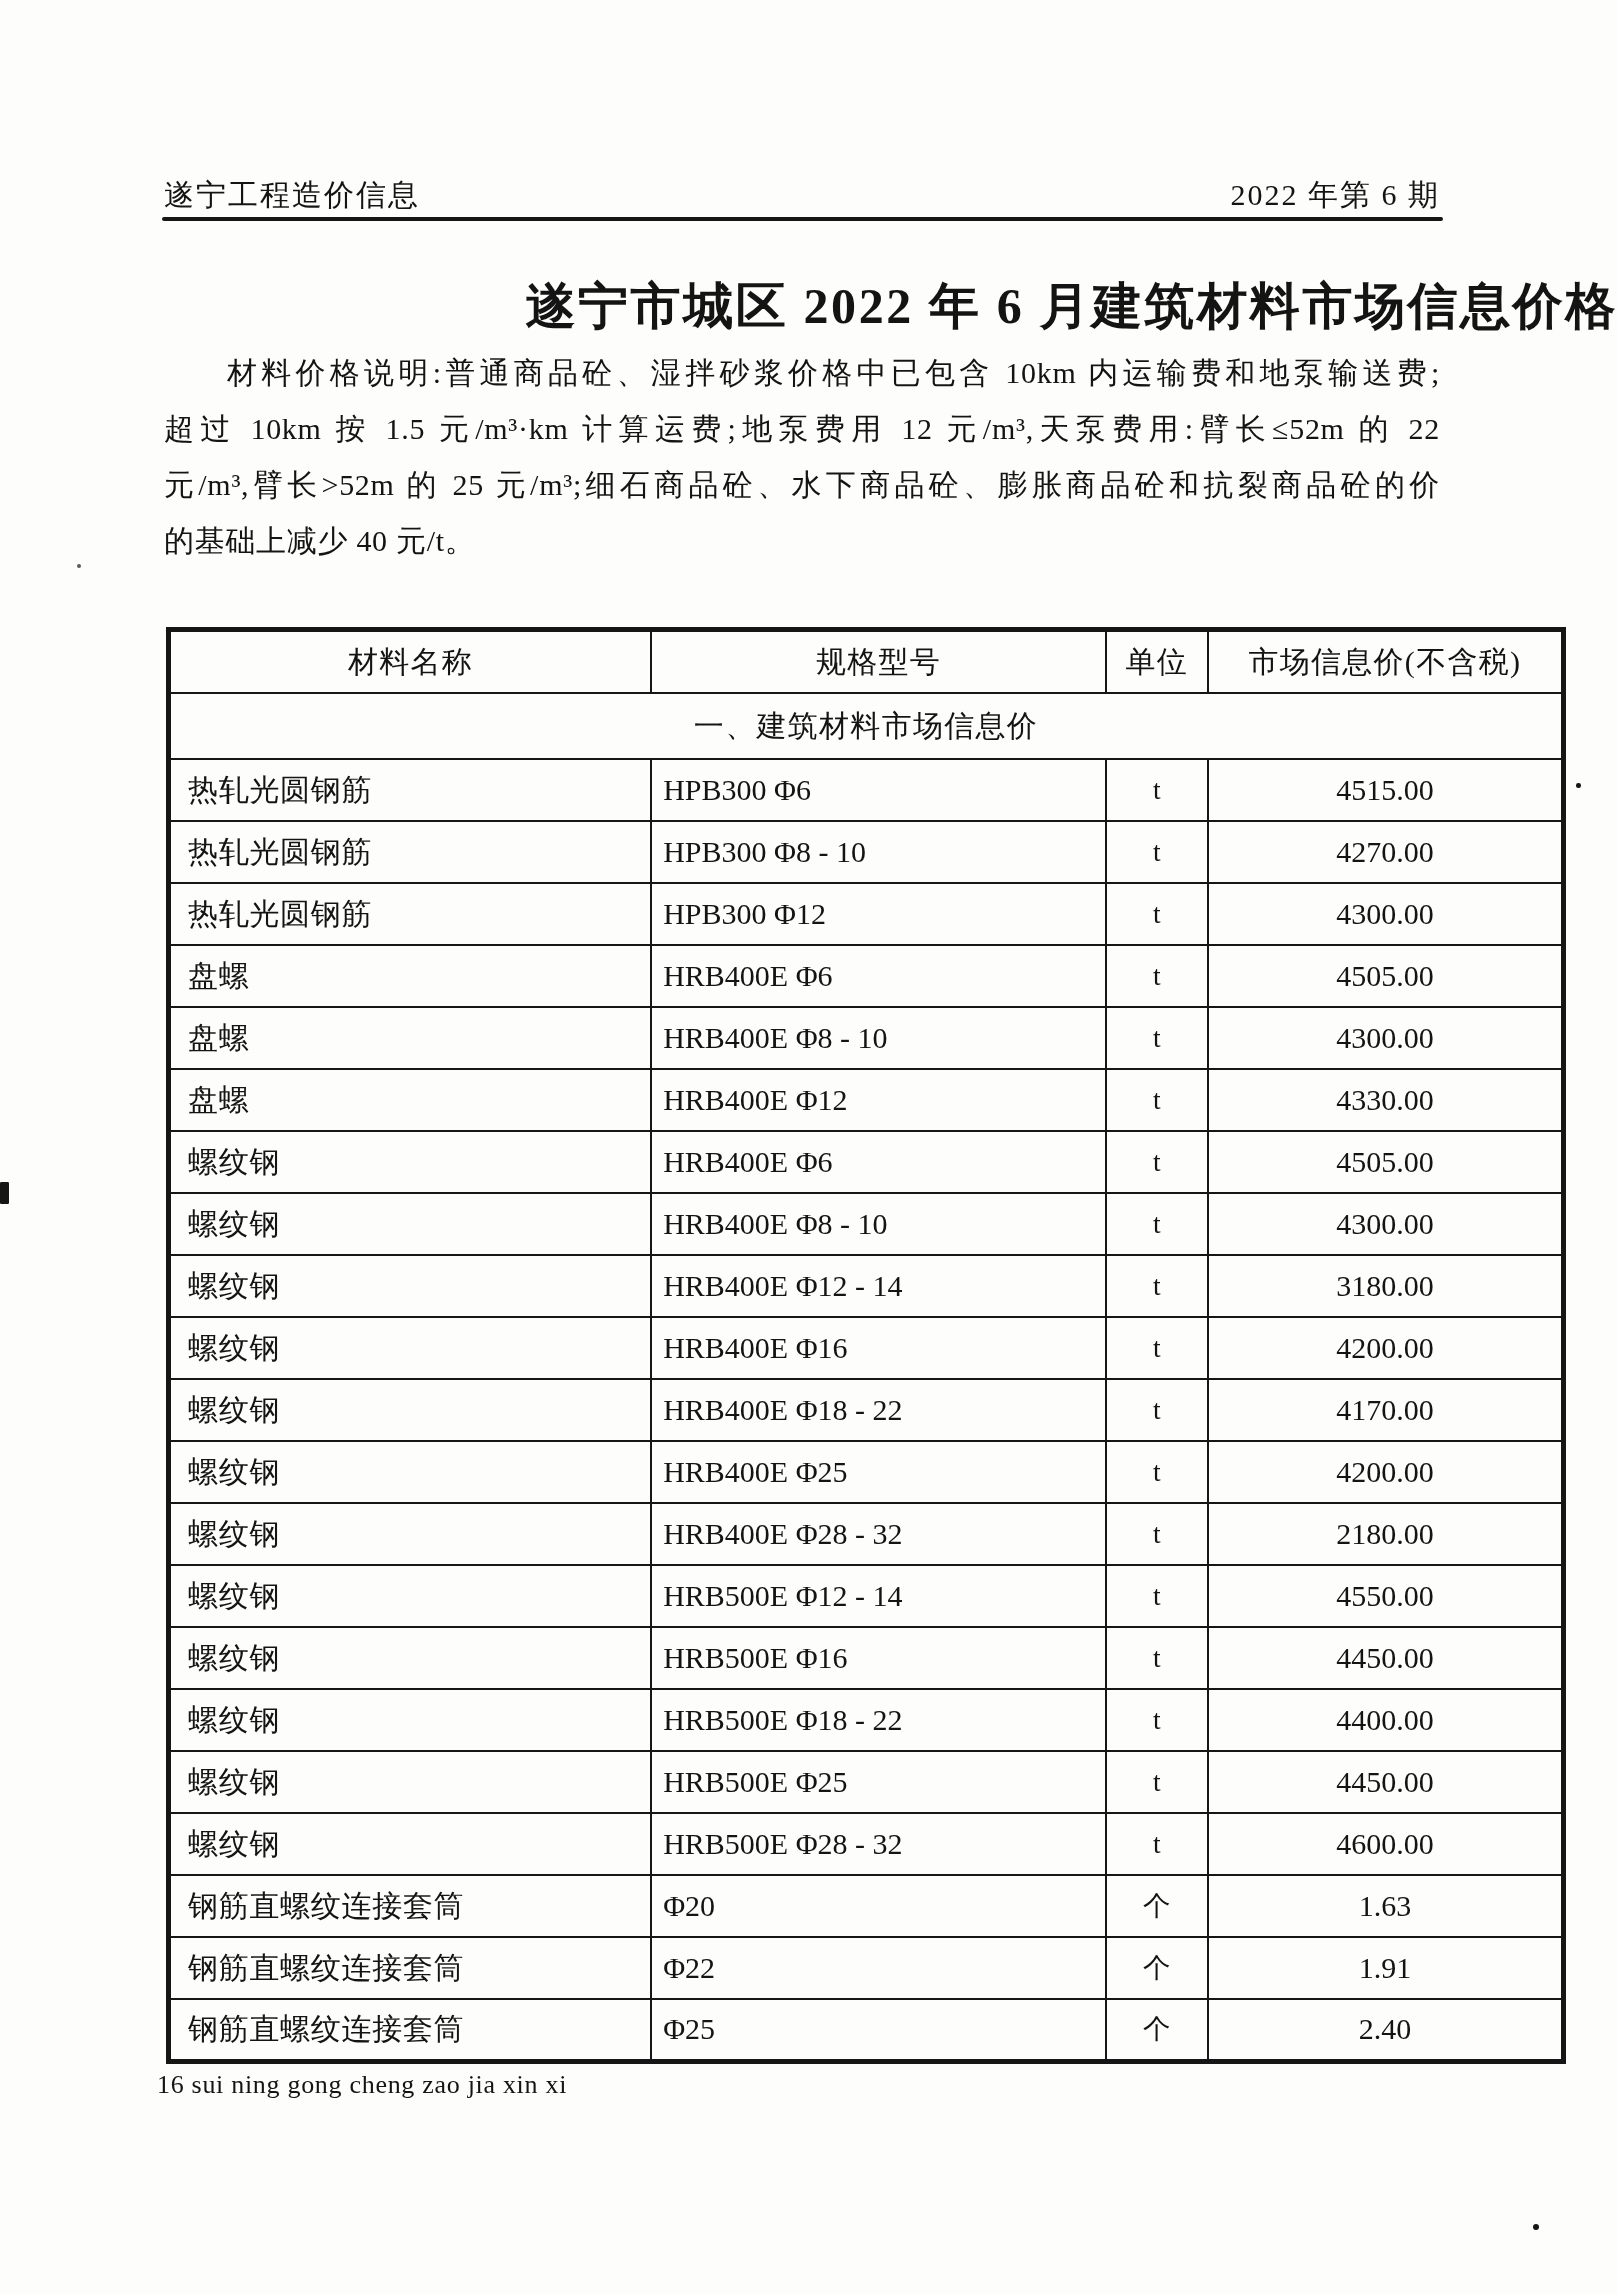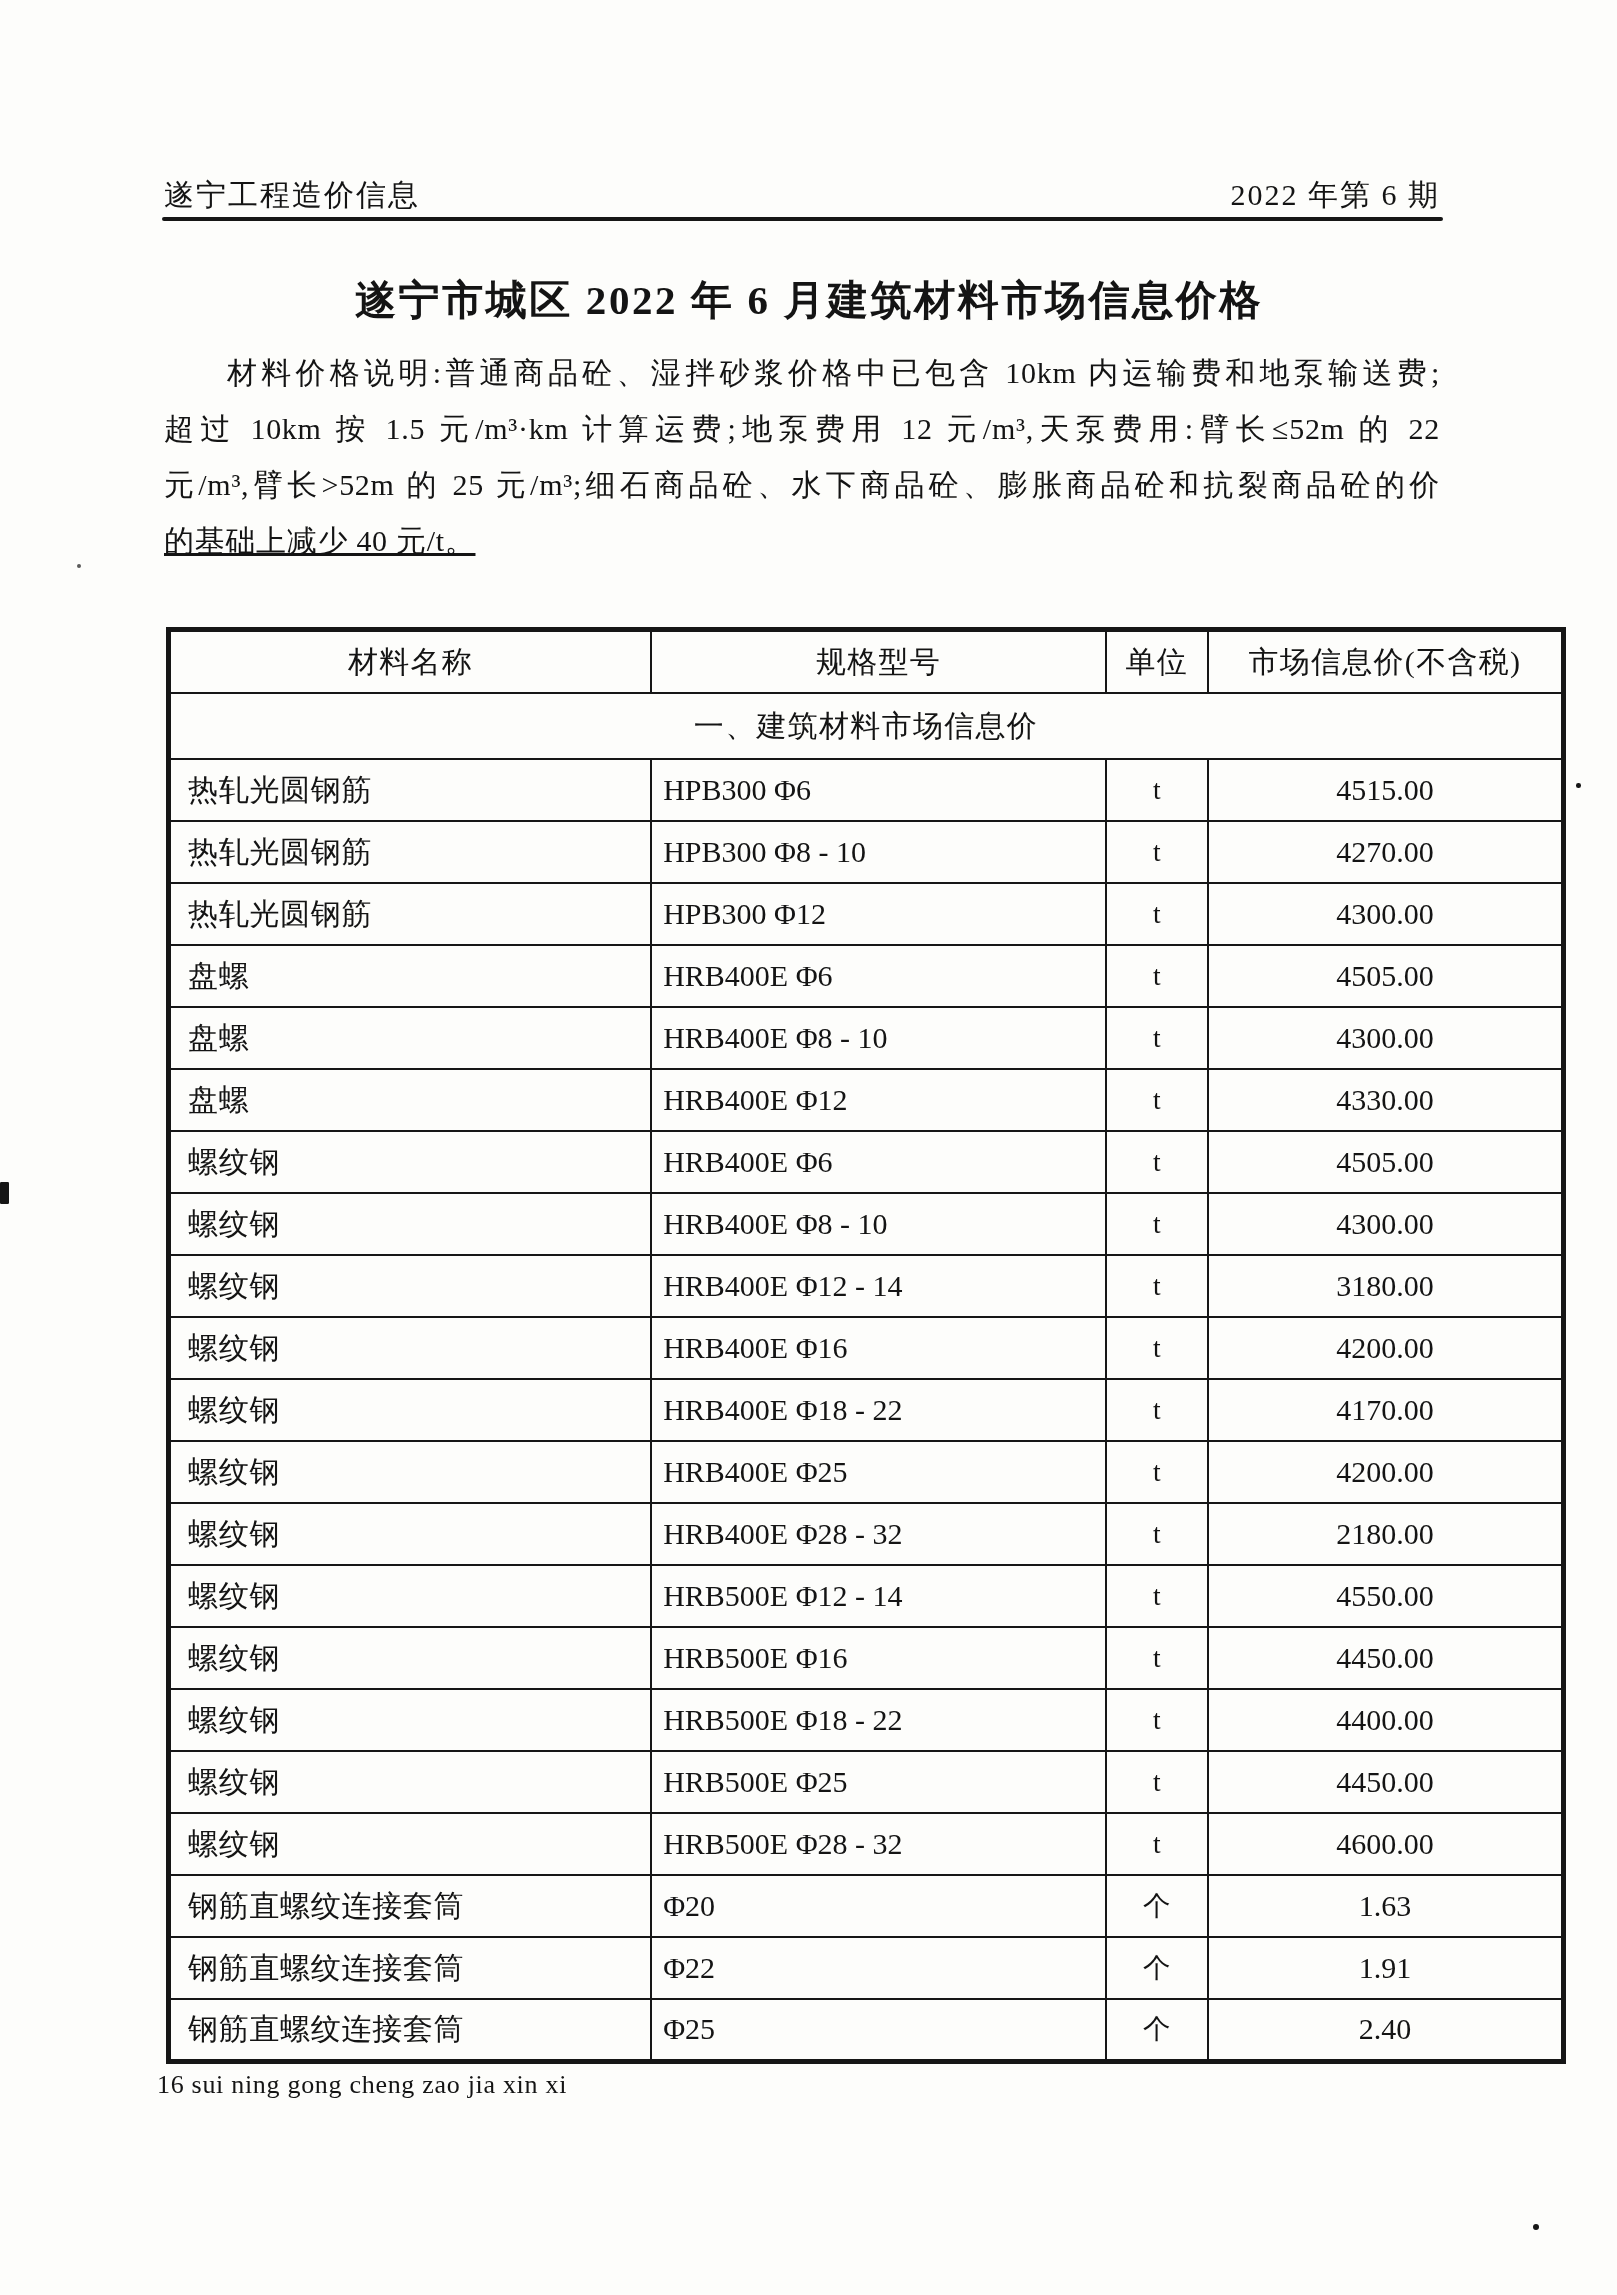--- a/index.html
+++ b/index.html
@@ -31,42 +31,42 @@
     position:absolute;
     left:162px; right:175px; top:217px;
     height:3.9px;
     background:#161616;
     border-radius:2px;
   }
   
   .doc-title{
     position:absolute;
     left:0; width:100%; top:276px;
-    text-align:center;
-    font-size:41px;
+    text-align:right;
+    font-size:50px;
     font-weight:bold;
     letter-spacing:2.6px;
     line-height:1.2;
   }
   
   .intro{
     position:absolute;
     left:164px; width:1276px; top:345px;
     font-size:30px;
   }
   .intro-line{
     height:56px;
     line-height:56px;
     text-align:justify;
     text-align-last:justify;
     letter-spacing:0.7px;
     white-space:nowrap;
   }
   .intro-line.first{ padding-left:63px; }
-  .intro-line.last{ text-align-last:left;text-decoration:underline; }
+  .intro-line.last{ text-align-last:left; }
   
   .price-table{
     position:absolute;
     left:166px; top:627px;
     width:1400px;
     border-collapse:collapse;
     table-layout:fixed;
     font-size:30px;
   }
   .price-table col.c1{width:34.6%;}

